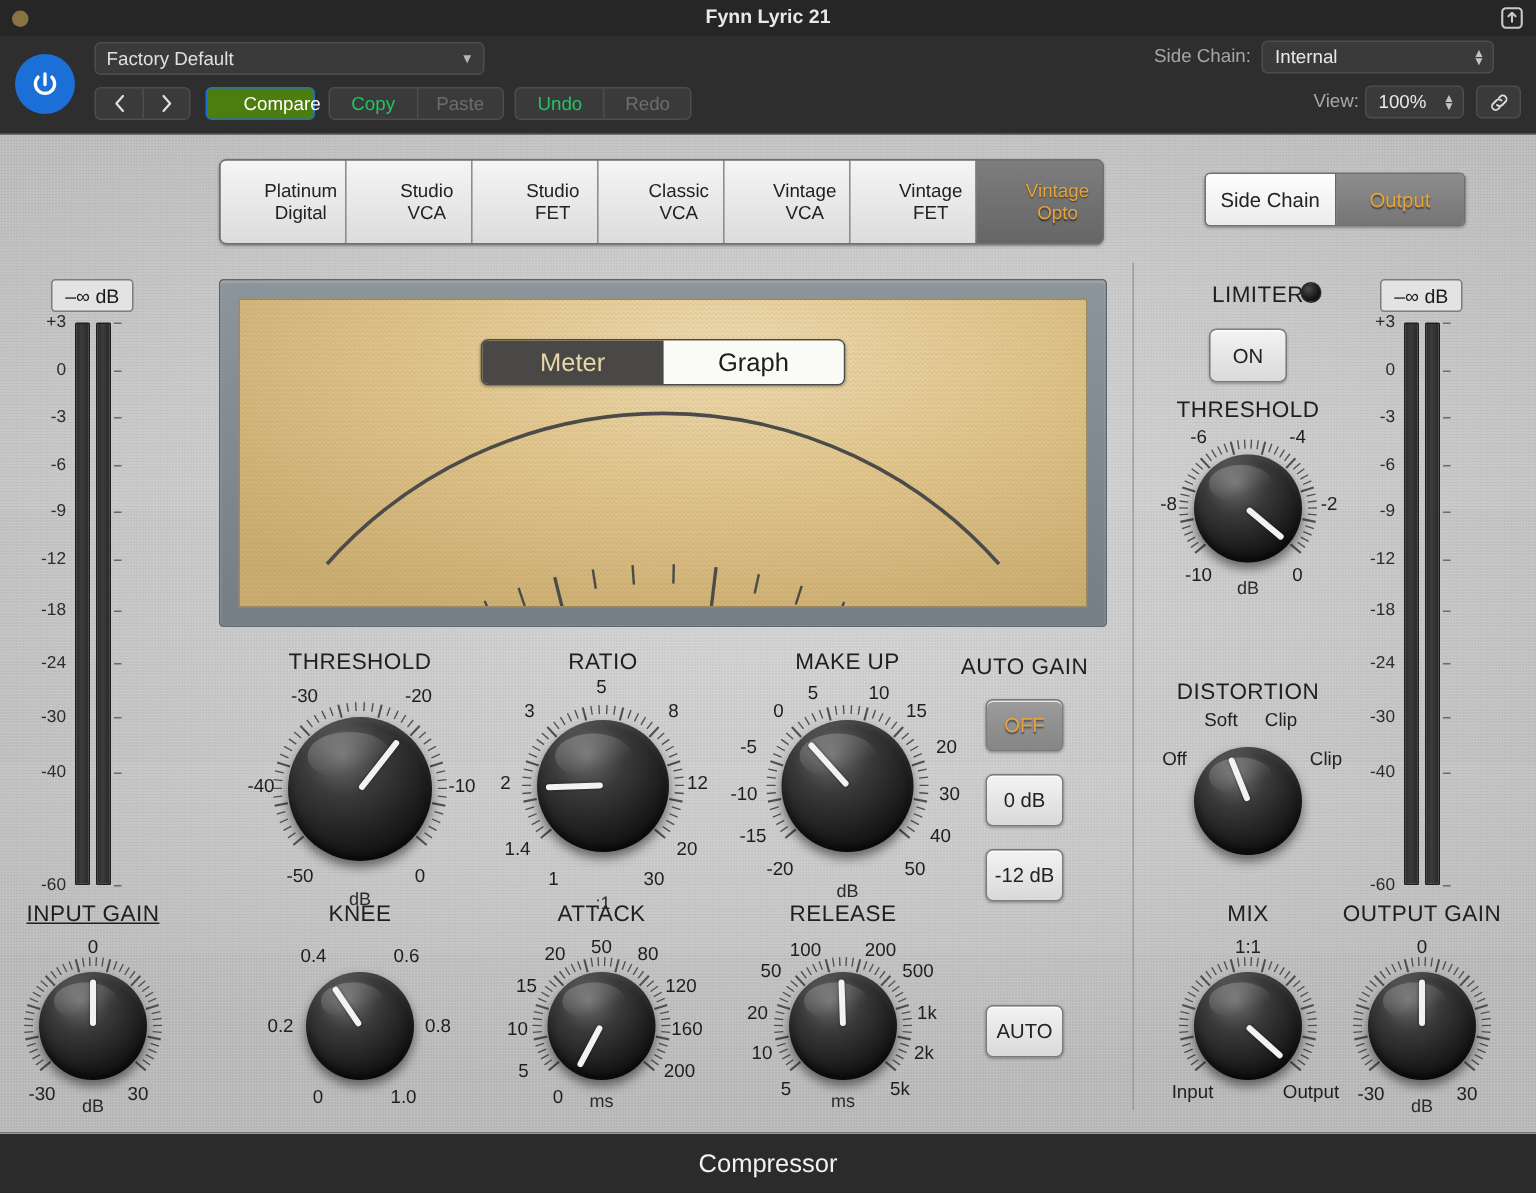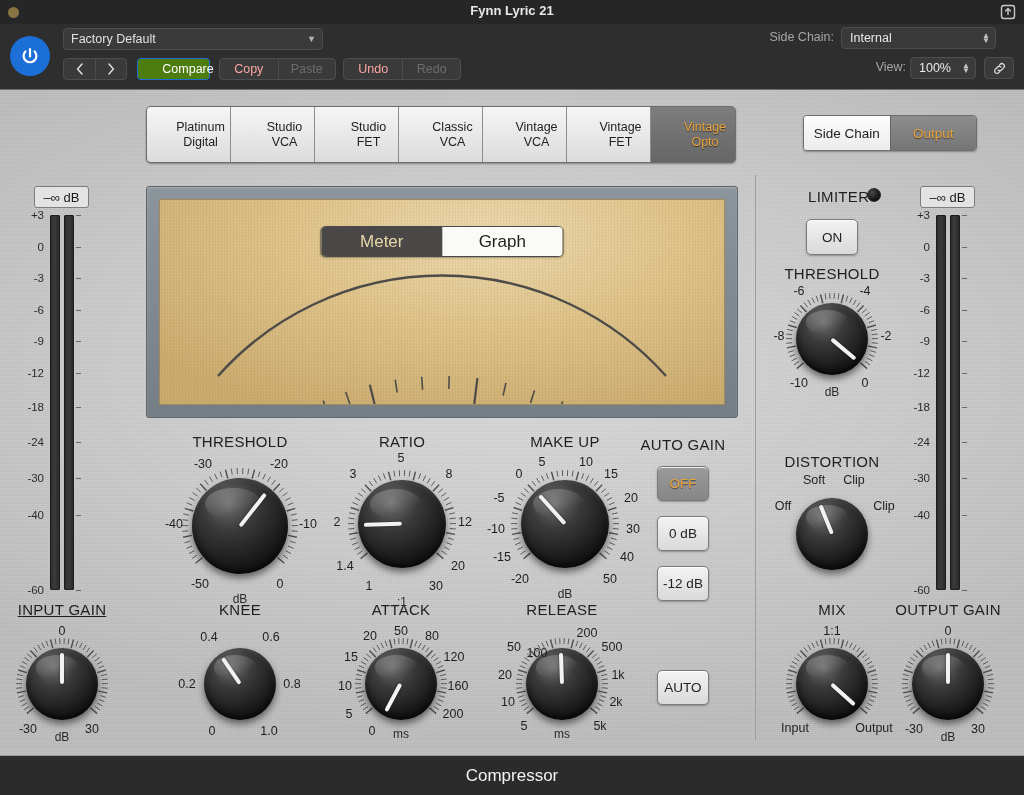--- a/index.html
+++ b/index.html
@@ -56,21 +56,21 @@
     display: flex; align-items: center; justify-content: center;
     font-family: "Liberation Sans", sans-serif;
   }
   .hbtn.blue { background: #4d7c0f; border-color: #1b6fd6; color: #fff; padding-left: 29px; }
   .hgroup {
     position: absolute; height: 22px; background: #3a3a3a;
     border: 1px solid #4d4d4d; border-radius: 4px; display: flex; overflow: hidden;
   }
   .hgroup > div {
     display: flex; align-items: center; justify-content: center;
-    color: #fca5a5; font-size: 12.5px; cursor: pointer;
+    color: #22c55e; font-size: 12.5px; cursor: pointer;
   }
   .hgroup > div + div { border-left: 1px solid #4d4d4d; }
   .hgroup > div.disabled { color: #6d6d6d; cursor: default; }
   .hdr-label {
     position: absolute; color: #a6a6a6; font-size: 12.5px;
     text-align: right;
   }
   .combo {
     position: absolute; height: 22px; background: #3a3a3a;
     border: 1px solid #4d4d4d; border-radius: 4px; color: #e8e8e8;
@@ -809,21 +809,21 @@
           <line x1="98.1" y1="61.9" x2="89.3" y2="60.1" stroke="#4f4f4f" stroke-width="1.4"></line>
           <line x1="97.0" y1="66.4" x2="91.3" y2="64.6" stroke="#4f4f4f" stroke-width="0.9"></line>
           <line x1="95.4" y1="70.7" x2="89.9" y2="68.4" stroke="#4f4f4f" stroke-width="0.9"></line>
           <line x1="93.4" y1="74.9" x2="88.2" y2="72.1" stroke="#4f4f4f" stroke-width="0.9"></line>
           <line x1="91.0" y1="78.9" x2="86.1" y2="75.5" stroke="#4f4f4f" stroke-width="0.9"></line>
           <line x1="88.2" y1="82.6" x2="81.3" y2="76.8" stroke="#4f4f4f" stroke-width="1.4"></line>
         </svg>
         <div class="knob-body"></div>
         <div class="knob-ptr" style="height: 30.96px; margin-left: -1.75px; margin-top: -30.96px; transform: rotate(-2deg);"></div>
       </div>
-      <div class="lbl sm" style="position: absolute; left: 537px; top: 633px; transform: translate(-50%, -50%); margin-top: 20px;">100</div>
+      <div class="lbl sm" style="position: absolute; left: 537px; top: 633px; transform: translate(-50%, -50%);">100</div>
       <div class="lbl sm" style="position: absolute; left: 587px; top: 633px; transform: translate(-50%, -50%);">200</div>
       <div class="lbl sm" style="position: absolute; left: 514px; top: 647px; transform: translate(-50%, -50%);">50</div>
       <div class="lbl sm" style="position: absolute; left: 612px; top: 647px; transform: translate(-50%, -50%);">500</div>
       <div class="lbl sm" style="position: absolute; left: 505px; top: 675px; transform: translate(-50%, -50%);">20</div>
       <div class="lbl sm" style="position: absolute; left: 618px; top: 675px; transform: translate(-50%, -50%);">1k</div>
       <div class="lbl sm" style="position: absolute; left: 508px; top: 702px; transform: translate(-50%, -50%);">10</div>
       <div class="lbl sm" style="position: absolute; left: 616px; top: 702px; transform: translate(-50%, -50%);">2k</div>
       <div class="lbl sm" style="position: absolute; left: 524px; top: 726px; transform: translate(-50%, -50%);">5</div>
       <div class="lbl sm" style="position: absolute; left: 600px; top: 726px; transform: translate(-50%, -50%);">5k</div>
       <div class="lbl unit" style="position: absolute; left: 562px; top: 734px; transform: translate(-50%, -50%);">ms</div>

